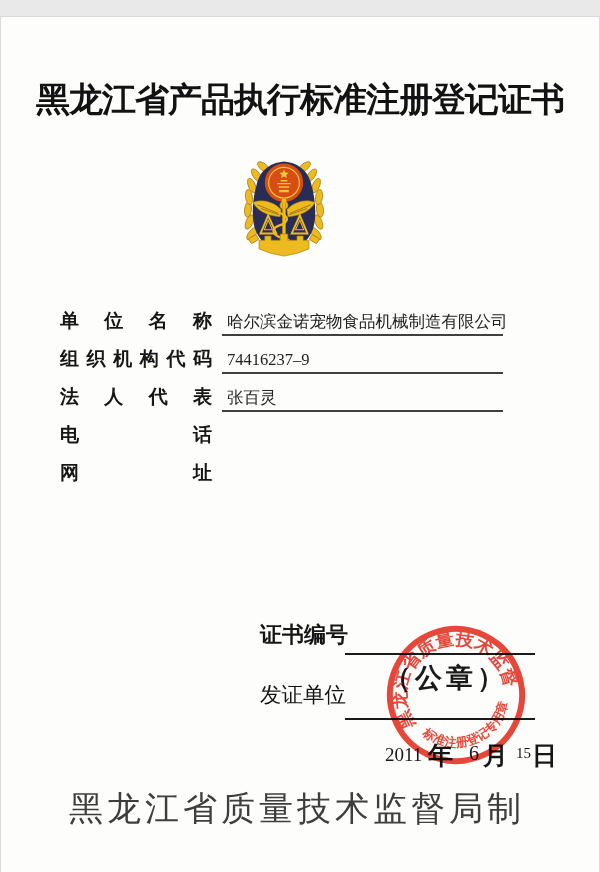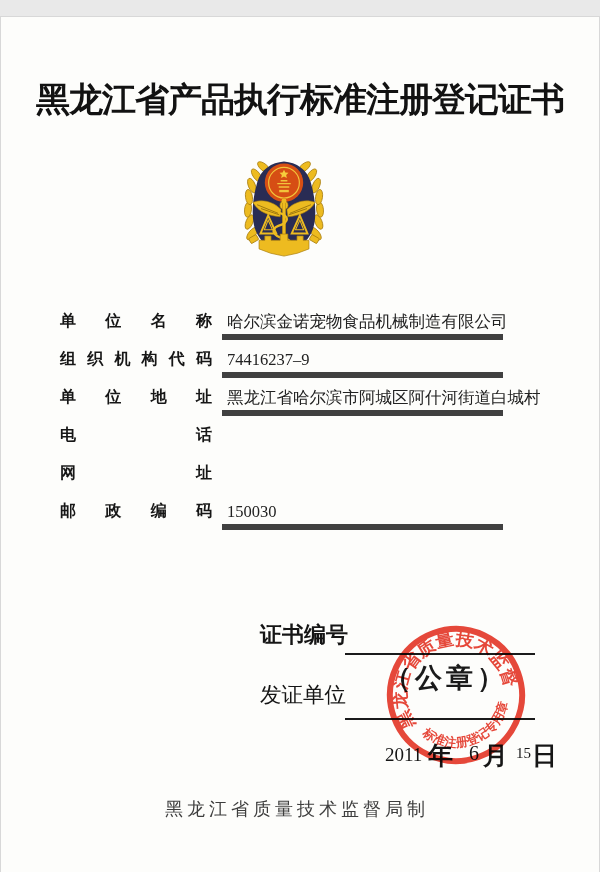--- a/index.html
+++ b/index.html
@@ -10,47 +10,47 @@
     box-shadow:0 0 0 1px #d8d8d8 inset;
   }
   .title{
     position:absolute;top:60px;left:0;width:100%;height:48px;line-height:48px;
     text-align:center;font-size:34px;font-weight:700;letter-spacing:-1px;color:#121212;
   }
   .emblem{position:absolute;left:236px;top:137px;width:96px;height:115px;}
   .form{position:absolute;left:60px;top:291px;width:440px;}
   .frow{position:relative;height:38px;}
   .flabel{
-    position:absolute;left:0;top:0;width:152px;font-size:16px;font-weight:700;
+    position:absolute;left:0;top:0;width:152px;font-size:19px;font-weight:700;
     line-height:27px;color:#161616;text-align:justify;text-align-last:justify;
     text-justify:inter-character;
   }
   .fval{
     position:absolute;left:162px;top:1px;width:276px;height:26px;
-    border-bottom:6px solid #404040;font-size:16.5px;line-height:28px;
+    border-bottom:2px solid #404040;font-size:16.5px;line-height:28px;
     padding-left:5px;white-space:pre;color:#222;
   }
   .cert-label{position:absolute;left:260px;top:604px;font-size:22px;font-weight:700;color:#151515;}
   .cert-line{position:absolute;left:345px;top:614px;width:190px;height:23px;border-bottom:2px solid #1b1b1b;}
   .issuer-label{position:absolute;left:260px;top:664px;font-size:21.5px;font-weight:400;color:#151515;}
   .gongzhang{position:absolute;left:384px;top:644px;font-size:27px;font-weight:700;letter-spacing:4px;color:#1a1a1a;}
   .issuer-line{position:absolute;left:345px;top:679px;width:190px;height:23px;border-bottom:2px solid #1b1b1b;}
   .date-row{position:absolute;left:0;top:721px;width:600px;height:34px;}
   .date-row span{position:absolute;color:#161616;}
   .d-year{left:385px;top:7px;font-size:19px;text-align:right;}
   .d-yu{left:428px;top:2px;font-size:25px;font-weight:700;}
   .d-month{left:469px;top:5px;font-size:20px;}
   .d-mu{left:483px;top:2px;font-size:25px;font-weight:700;}
   .d-day{left:516px;top:8px;font-size:15px;}
   .d-du{left:532px;top:2px;font-size:25px;font-weight:700;}
   .seal{position:absolute;left:376px;top:599px;width:160px;height:160px;mix-blend-mode:multiply;opacity:.93;}
   .seal text{font-family:"Liberation Serif","DejaVu Serif",serif;}
   .footer{
     position:absolute;left:0;top:777px;width:594px;height:32px;line-height:32px;
-    text-align:center;font-size:18px;letter-spacing:4px;color:#3e3e3e;
+    text-align:center;font-size:34px;letter-spacing:4px;color:#3e3e3e;
   }
 </style>
 </head>
 <body>
 
 <div class="page">
 
   <div class="title">黑龙江省产品执行标准注册登记证书</div>
 
   <svg class="emblem" viewBox="0 0 100 116" aria-hidden="true">
@@ -101,32 +101,28 @@
   <div class="form">
     <div class="frow">
       <span class="flabel">单位名称</span>
       <span class="fval">哈尔滨金诺宠物食品机械制造有限公司</span>
     </div>
     <div class="frow">
       <span class="flabel">组织机构代码</span>
       <span class="fval">74416237–9</span>
     </div>
     <div class="frow">
-      <span class="flabel">单位地址</span>
-      <span class="fval">黑龙江省哈尔滨市阿城区阿什河街道白城村</span>
+      <span class="flabel">法人代表</span>
+      <span class="fval">张百灵</span>
     </div>
     <div class="frow">
       <span class="flabel">电话</span>
     </div>
     <div class="frow">
       <span class="flabel">网址</span>
-    </div>
-    <div class="frow">
-      <span class="flabel">邮政编码</span>
-      <span class="fval">150030</span>
     </div>
   </div>
 
   <span class="cert-label">证书编号</span>
   <span class="cert-line"></span>
 
   <span class="issuer-label">发证单位</span>
   <span class="gongzhang">（公章）</span>
   <span class="issuer-line"></span>
 

